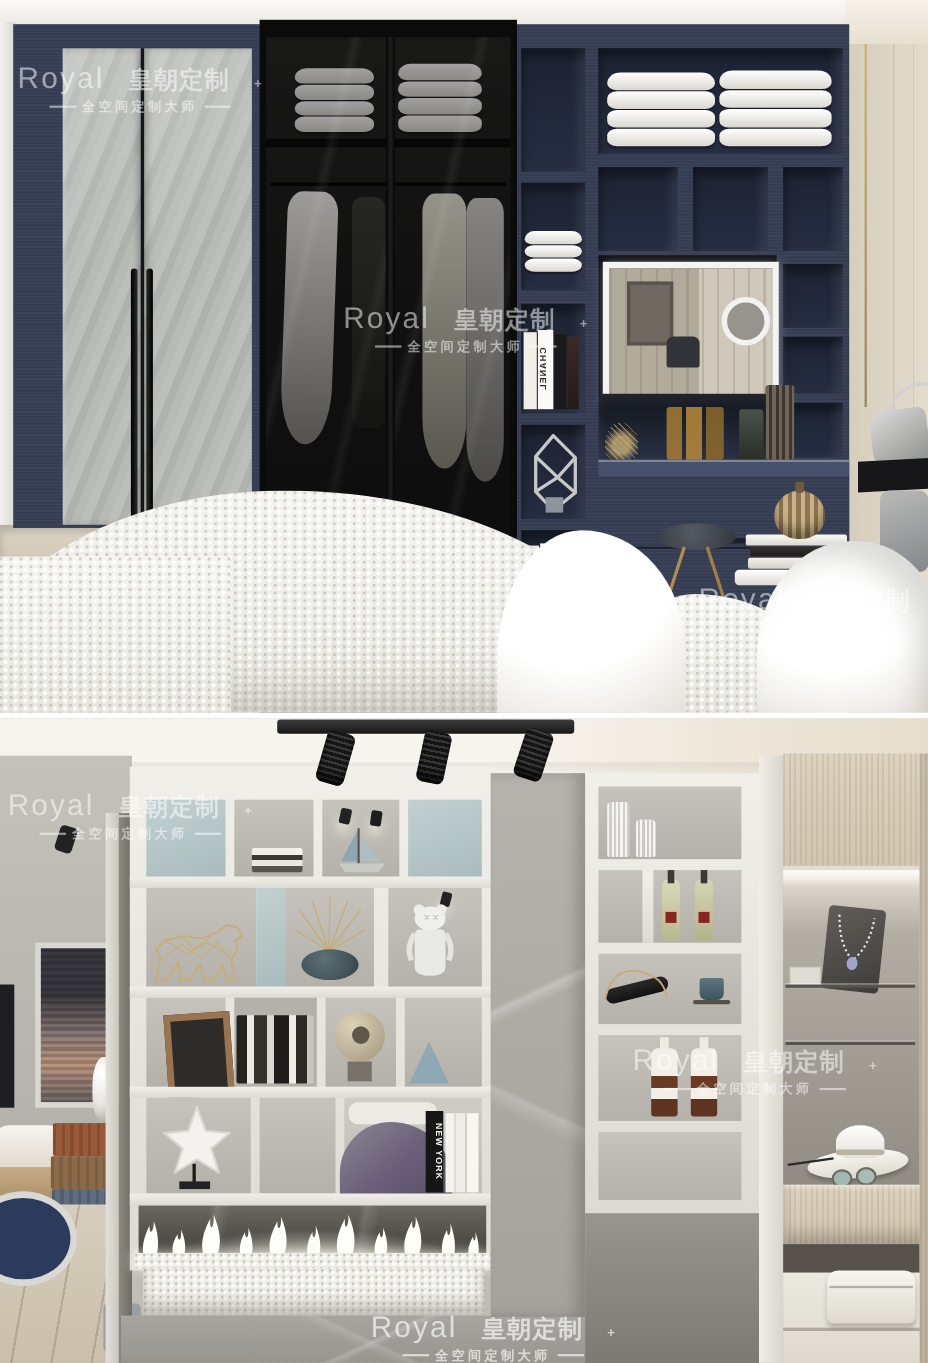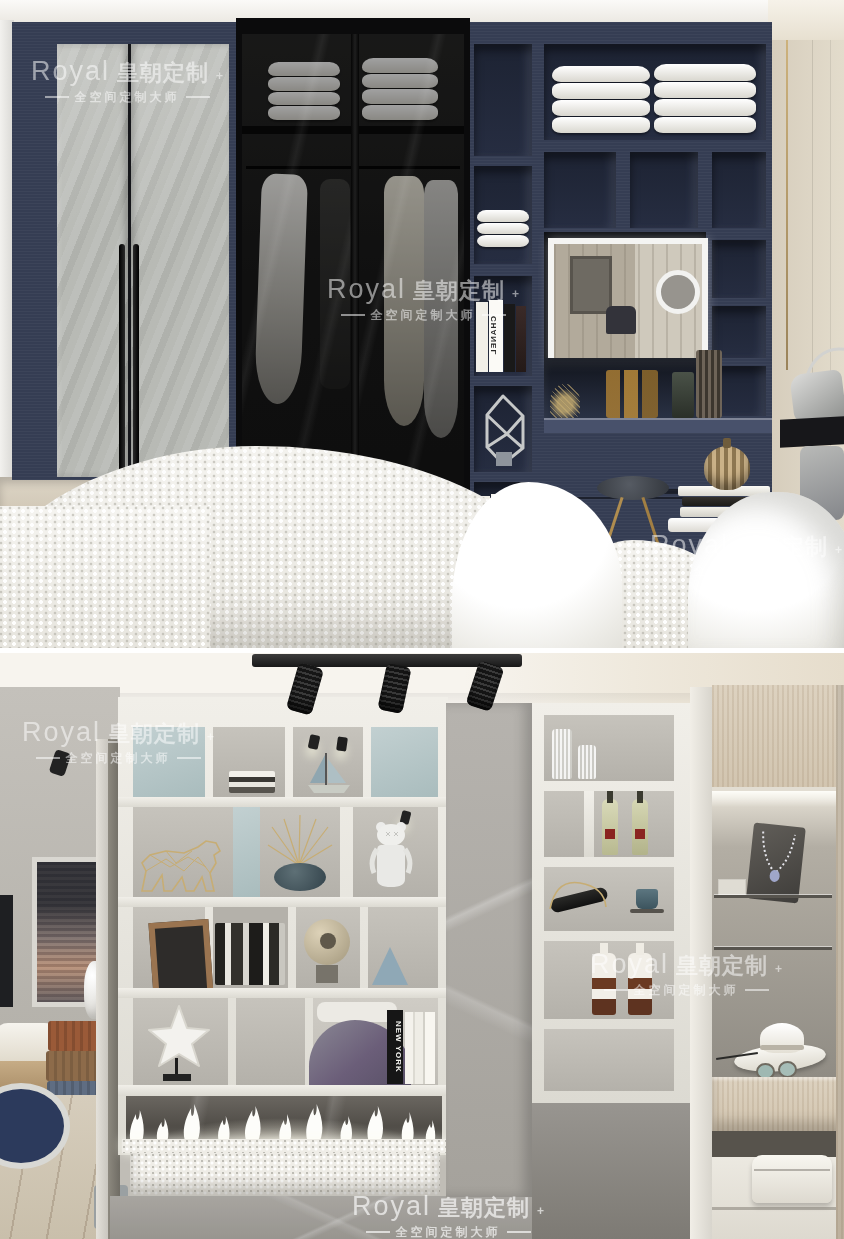--- a/index.html
+++ b/index.html
@@ -2,21 +2,21 @@
 <html><head>
 <meta charset="utf-8">
 <style>
   html,body{margin:0;padding:0;background:#ffffff;font-family:"Liberation Sans",sans-serif;}
   #stage{position:relative;width:844px;height:1239px;overflow:hidden;background:#fff;}
   .ab{position:absolute;}
   section{position:absolute;left:0;width:844px;overflow:hidden;}
 
   
   .wm{position:absolute;color:rgba(255,255,255,.52);text-align:center;line-height:1;z-index:60;pointer-events:none;}
-  .wm .l1{display:flex;align-items:baseline;justify-content:center;gap:7px;white-space:nowrap;}
+  .wm .l1{display:flex;align-items:baseline;justify-content:center;gap:22px;white-space:nowrap;}
   .wm .royal{font-size:27px;letter-spacing:2px;font-weight:400;}
   .wm .cn{font-size:22px;font-weight:700;letter-spacing:1px;}
   .wm sup{font-size:12px;font-weight:700;vertical-align:super;}
   .wm .l2{margin-top:6px;display:flex;align-items:center;justify-content:center;gap:6px;font-size:12px;letter-spacing:3px;font-weight:700;}
   .wm .l2 i{display:block;width:24px;height:2px;background:currentColor;}
   .wm.bright{color:rgba(255,255,255,.65);}
 
   
   .marble-door{background:
     linear-gradient(135deg, rgba(255,255,255,.22), transparent 45%),

